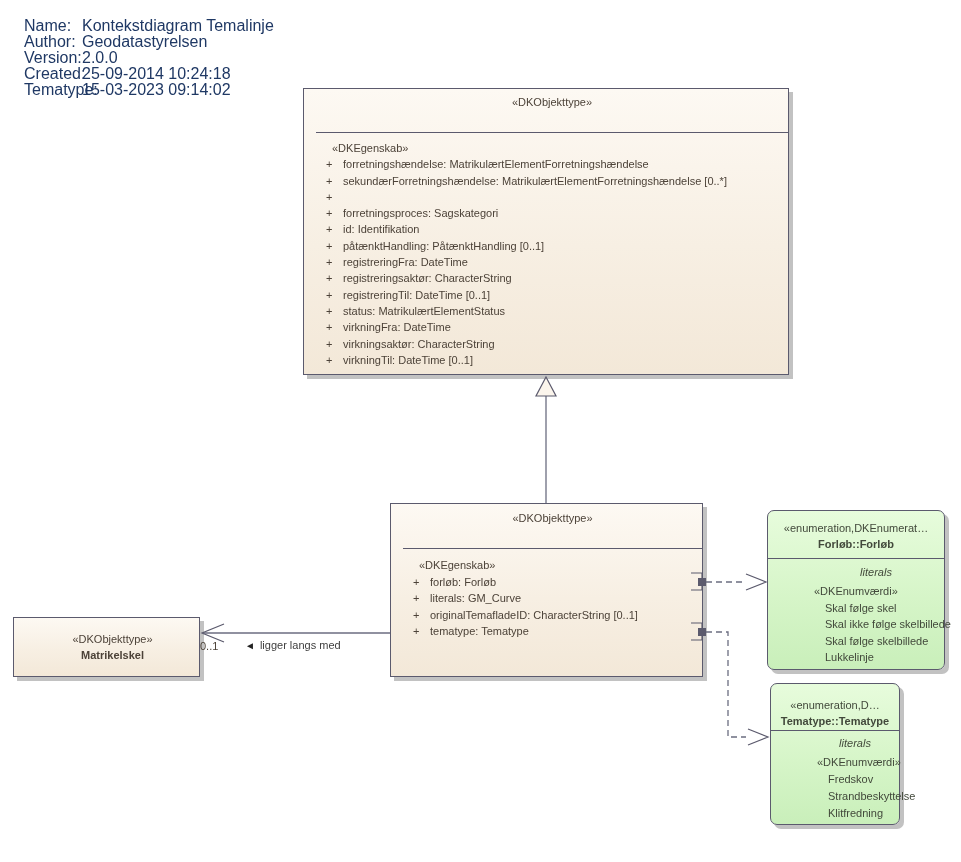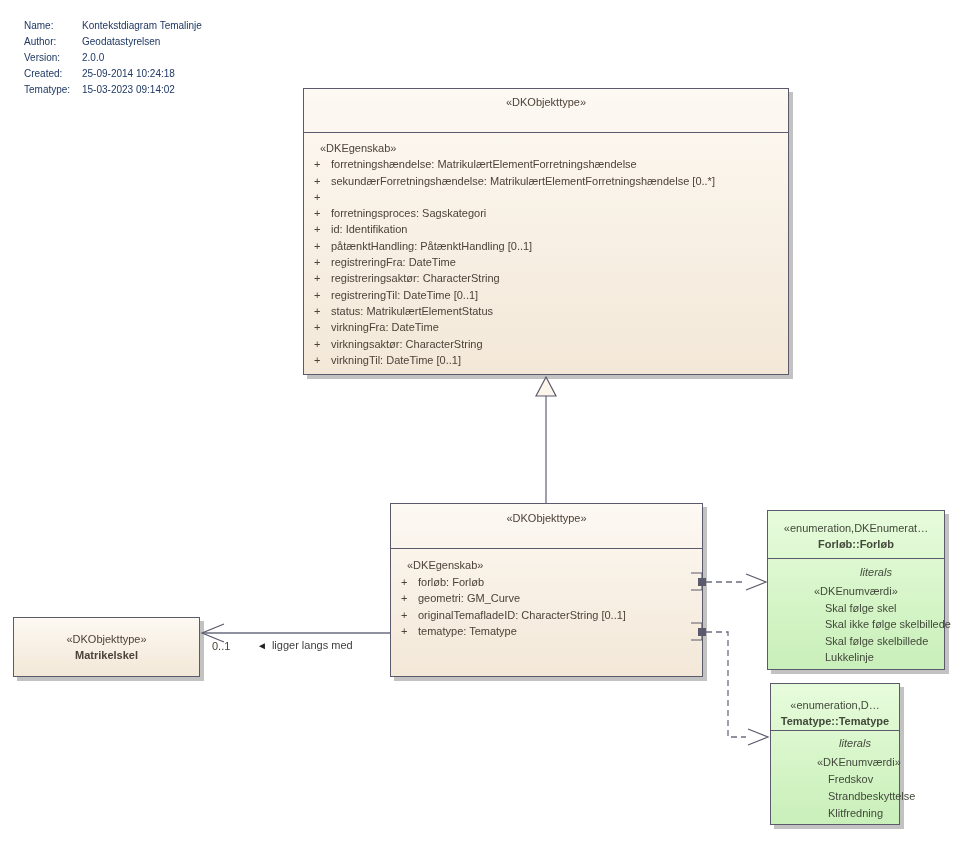--- a/index.html
+++ b/index.html
@@ -3,33 +3,33 @@
 <meta charset="utf-8">
 <style>
   html,body{margin:0;padding:0;background:#ffffff;}
   .canvas{
     position:relative;width:961px;height:862px;background:#ffffff;overflow:hidden;
     font-family:"Liberation Sans","DejaVu Sans",sans-serif;
   }
   .overlay{position:absolute;left:0;top:0;width:961px;height:862px;pointer-events:none;z-index:5;}
 
   
-  .meta{position:absolute;left:24px;top:18px;color:#1f3864;font-size:10px;line-height:16px;}
+  .meta{position:absolute;left:24px;top:18px;color:#1f3864;font-size:16px;line-height:16px;}
   .meta-row{display:flex;}
   .meta-label{width:58px;}
   .meta-value{white-space:nowrap;}
 
   
   .uml-box{
     position:absolute;border:1px solid #5b5a6d;
     box-shadow:4px 4px 0 0 #c2c2c2;
     color:#4c4238;font-size:11px;box-sizing:border-box;z-index:2;
   }
-  .cls{background:linear-gradient(180deg,#fdf9f3 0%,#f7efe3 55%,#f3e8d8 100%);}
-  .enm{background:linear-gradient(180deg,#e7fcdc 0%,#d6f5c8 55%,#c9efba 100%);color:#42493b;}
+  .cls{background:linear-gradient(180deg,#fdf9f3 0%,#f7efe3 55%,#f3e8d8 100%);padding-left:12px;}
+  .enm{background:linear-gradient(180deg,#e7fcdc 0%,#d6f5c8 55%,#c9efba 100%);color:#42493b;border-radius:7px;}
   .box-header{border-bottom:1px solid #5b5a6d;text-align:center;box-sizing:border-box;}
   .stereo{white-space:nowrap;overflow:hidden;}
   .cls-name{font-weight:bold;white-space:nowrap;}
   .cls-name.abstract{font-style:italic;}
   .box-body{box-sizing:border-box;padding-left:40px;}
 
   .attr-stereo{padding-left:8px;}
   .attr-row{display:flex;}
   .attr-vis{width:17px;padding-left:2px;flex:0 0 auto;}
   .attr-text{white-space:nowrap;}
@@ -54,21 +54,21 @@
   #box-forloeb .box-header{height:48px;padding-top:9px;line-height:16px;}
   #box-forloeb .box-body{padding-top:5px;line-height:16.4px;}
   #box-forloeb .lit-title{margin-bottom:3px;}
 
   #box-tematype{left:770px;top:683px;width:130px;height:142px;}
   #box-tematype .box-header{height:47px;padding-top:13px;line-height:16px;}
   #box-tematype .box-body{padding-top:4px;line-height:17px;}
   #box-tematype .lit-title{margin-bottom:2px;}
 
   
-  .edge-label{position:absolute;font-size:11px;color:#3e3e3e;z-index:6;white-space:nowrap;margin-left:12px;}
+  .edge-label{position:absolute;font-size:11px;color:#3e3e3e;z-index:6;white-space:nowrap;}
   #assoc-mult{left:200px;top:640px;color:#4c4238;}
   #assoc-name{left:245px;top:639px;}
   #assoc-name .dir-glyph{font-size:10px;margin-right:5px;color:#222;}
 </style>
 </head>
 <body>
 
 <div class="canvas">
 
   <svg class="overlay" viewBox="0 0 961 862">
@@ -178,21 +178,21 @@
       <div class="stereo">«DKObjekttype»</div>
     </div>
     <div class="box-body">
       <div class="attr-stereo">«DKEgenskab»</div>
       <div class="attr-row">
           <span class="attr-vis">+</span>
           <span class="attr-text">forløb: Forløb</span>
         </div>
       <div class="attr-row">
           <span class="attr-vis">+</span>
-          <span class="attr-text">geometri: GM_Curve</span>
+          <span class="attr-text">literals: GM_Curve</span>
         </div>
       <div class="attr-row">
           <span class="attr-vis">+</span>
           <span class="attr-text">originalTemafladeID: CharacterString [0..1]</span>
         </div>
       <div class="attr-row">
           <span class="attr-vis">+</span>
           <span class="attr-text">tematype: Tematype</span>
         </div>
     </div>

